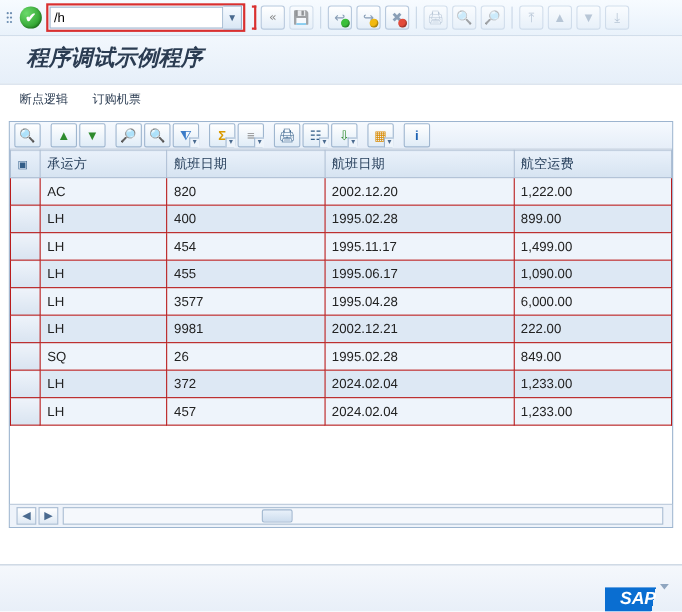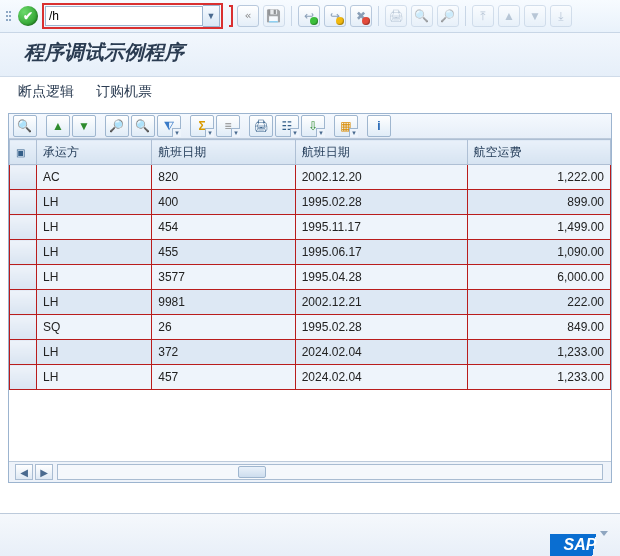--- a/index.html
+++ b/index.html
@@ -86,21 +86,21 @@
     padding:6px 12px 10px 24px;
     background:linear-gradient(#f2f7fd,#e6eff9);
     border-bottom:1px solid #cfdbe9;
   }
   .title-bar h1{
     margin:0;font-size:20px;font-style:italic;font-weight:bold;
     color:#2b3c52;font-family:"SimSun","Microsoft YaHei",serif;
   }
   .app-menu{
     padding:6px 12px 6px 18px;
-    display:flex;gap:22px;font-size:14px;color:#2b3c52;
+    display:flex;gap:22px;font-size:11px;color:#2b3c52;
   }
   .app-menu span{cursor:default;}
 
   
   .body-area{
     margin:6px 8px 0 8px;
     border:1px solid #9cb4cf;
     height:368px;
     display:flex;flex-direction:column;
     background:#fff;
@@ -137,21 +137,21 @@
     border:1px solid #b91c1c;padding:3px 6px;height:18px;
   }
   table.alv tr:nth-child(odd) td.cell{background:#eef4fb;}
   table.alv tr:nth-child(even) td.cell{background:#dde8f4;}
   .rowhandle{
     width:14px;background:linear-gradient(#eef3fa,#d9e4f1);
     border:1px solid #aebfd4;
   }
   th.sel{width:14px;text-align:center;}
   .sel-icon{font-size:10px;color:#335e88;}
-  .num{ text-align:right;margin-left:40px; }
+  .num{ text-align:left;margin-left:40px; }
 
   
   .hscroll{
     height:20px;background:#eef3fa;border-top:1px solid #bccadb;
     display:flex;align-items:center;padding:0 6px;gap:2px;
   }
   .hs-btn{
     width:16px;height:14px;border:1px solid #a9bcd2;background:linear-gradient(#fff,#dfe9f4);
     display:flex;align-items:center;justify-content:center;color:#4a6a8f;font-size:10px;
   }

